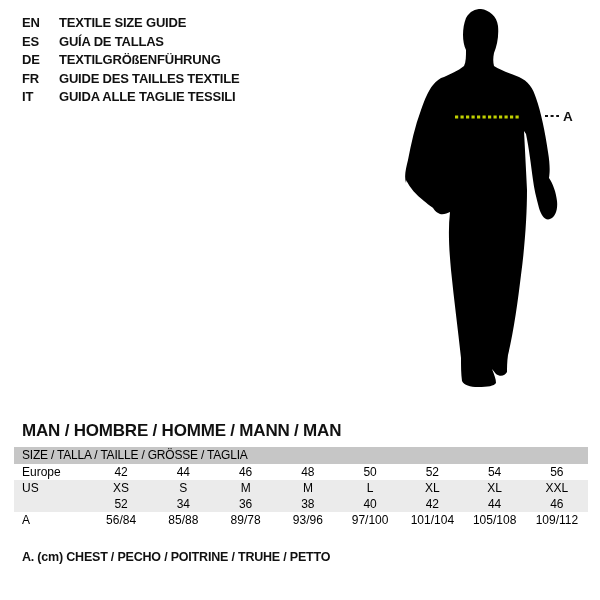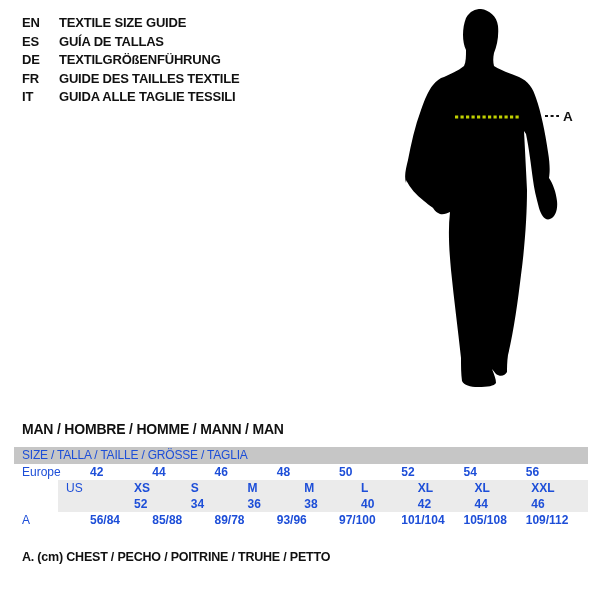--- a/index.html
+++ b/index.html
@@ -46,56 +46,55 @@
   .figure-svg {
     position: absolute;
     left: 400px; top: 4px;
     width: 175px; height: 390px;
   }
 
   
   .section-title {
     position: absolute;
     left: 22px; top: 421px;
-    font-size: 14px;
+    font-size: 17px;
     font-weight: bold;
     letter-spacing: -0.2px;
     white-space: nowrap;
   }
 
   
   .size-table {
     position: absolute;
     left: 14px; top: 447px;
     width: 574px;
     font-size: 12px;
-    color: #1d4ed8;
+    color: #000000;
   }
   .size-table-header {
     height: 17px;
     line-height: 17px;
     padding-left: 8px;
     letter-spacing: -0.2px;
     white-space: nowrap;
   }
   .size-row {
     display: flex;
     height: 16px;
     line-height: 16px;
   }
-  .size-row.shade { background: #ebebeb; margin-left: 44px; }
+  .size-row.shade { background: #ebebeb; }
   .row-label {
     width: 76px;
     padding-left: 8px;
     text-align: left;
   }
   .size-cell {
     flex: 1;
-    text-align: left;
-    font-weight: bold;
+    text-align: center;
   }
 
   
   .footnote {
     position: absolute;
     left: 22px; top: 550px;
     font-size: 12.5px;
     font-weight: bold;
     letter-spacing: -0.2px;
     white-space: nowrap;

